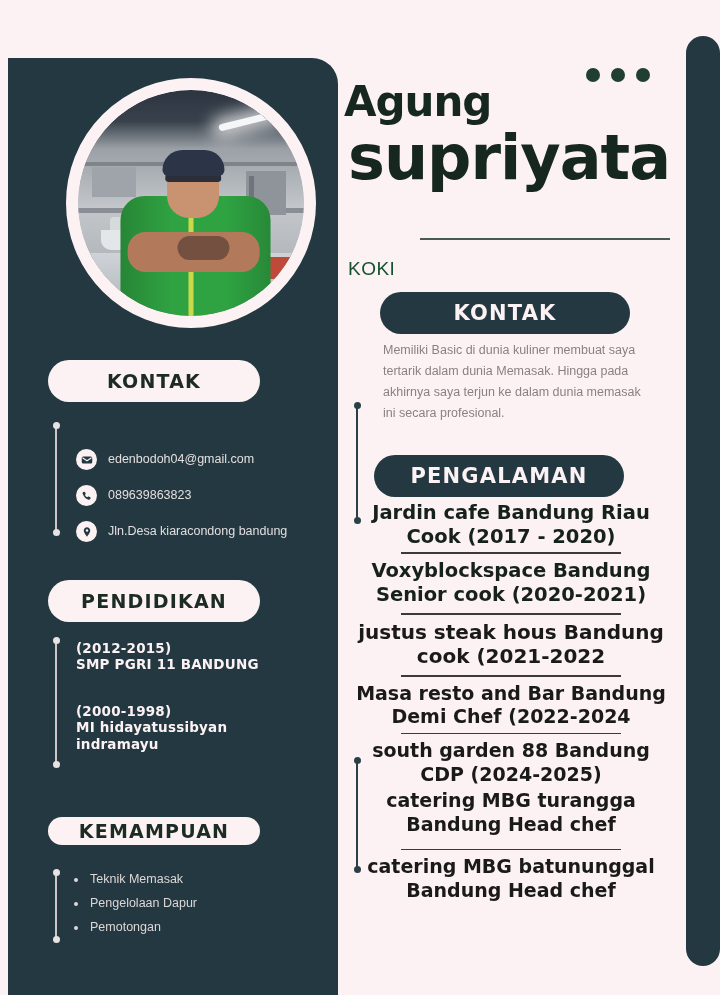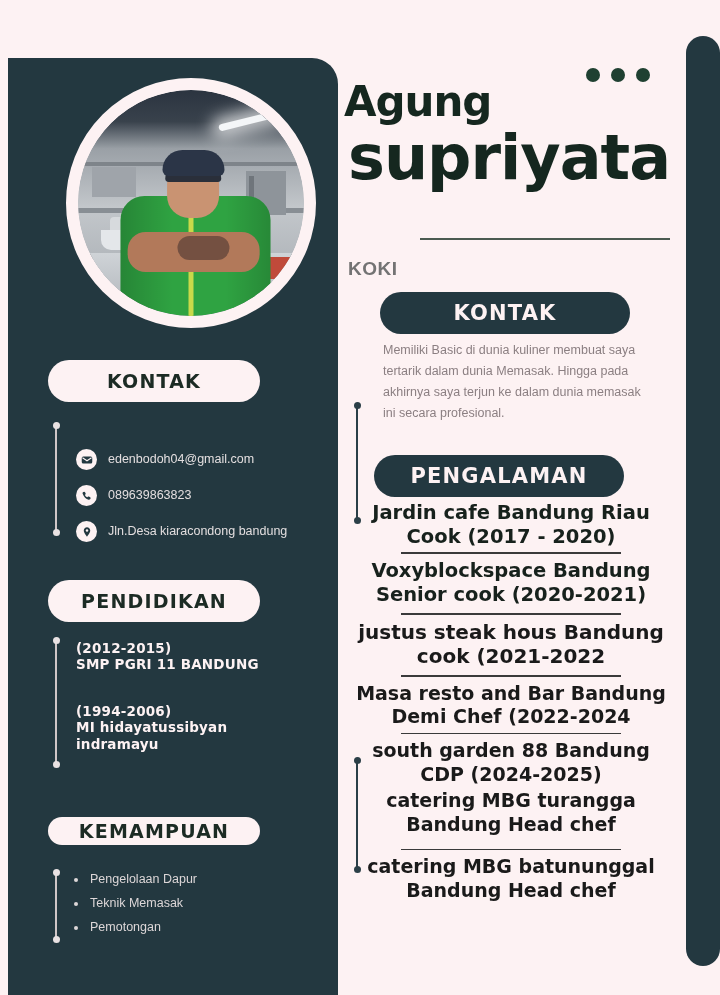--- a/index.html
+++ b/index.html
@@ -155,22 +155,22 @@
     line-height: .96;
   }
   .name-l1 { font-size: 42px; }
   .name-l2 { font-size: 62px; margin-top: 6px; text-align: center; }
   .name-rule {
     position:absolute; left:420px; top:238px;
     width: 250px; height: 2px; background:#4b5a50;
   }
   .role {
     position:absolute; left:348px; top:258px;
-    font-size: 19px; font-weight: bold; letter-spacing: .5px;
-    color:#737373;
+    font-size: 19px; font-weight: normal; letter-spacing: .5px;
+    color:#14532d;
     font-family: "Liberation Sans", sans-serif;
   }
 
   
   .pill {
     position:absolute;
     display:flex; align-items:center; justify-content:center;
     border-radius: 24px;
     font-weight: bold;
     letter-spacing: 1.2px;
@@ -391,26 +391,26 @@
     </div>
 
   <div class="pill pill-light" id="pill-pend">PENDIDIKAN</div>
   <div class="tl" id="tl-pend"></div>
   <div class="edu-list">
       <div class="edu-item">
         <div class="edu-period">(2012-2015)</div>
         <div class="edu-school">SMP PGRI 11 BANDUNG</div>
       </div>
       <div class="edu-item">
-        <div class="edu-period">(1994-2006)</div>
+        <div class="edu-period">(2000-1998)</div>
         <div class="edu-school">MI hidayatussibyan indramayu</div>
       </div>
     </div>
 
   <div class="pill pill-light" id="pill-kemamp">KEMAMPUAN</div>
   <div class="tl" id="tl-skill"></div>
   <ul class="skill-list">
+      <li class="skill-item">Teknik Memasak</li>
       <li class="skill-item">Pengelolaan Dapur</li>
-      <li class="skill-item">Teknik Memasak</li>
       <li class="skill-item">Pemotongan</li>
     </ul>
 
 </div>
 
 </body></html>

